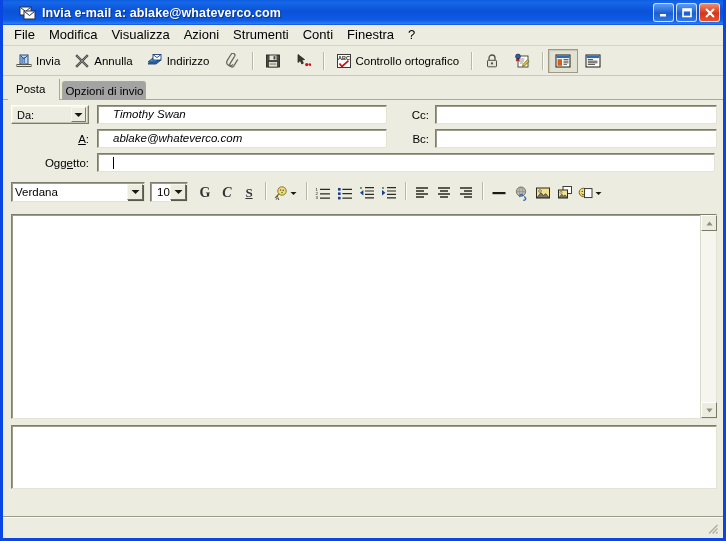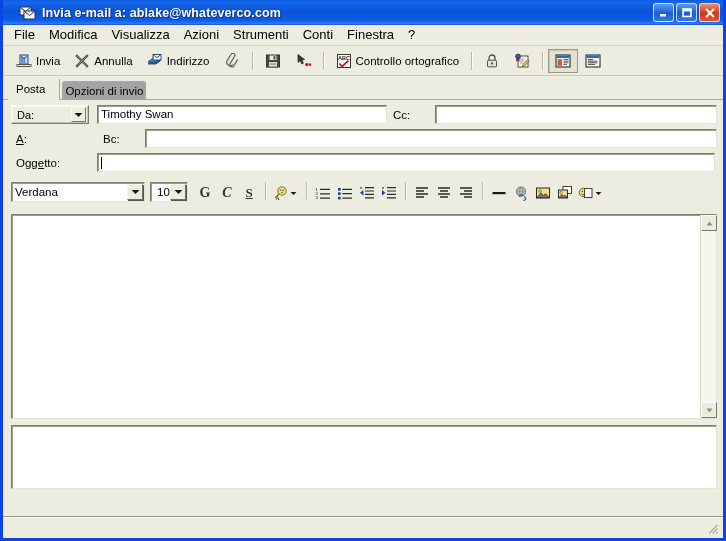--- a/index.html
+++ b/index.html
@@ -112,21 +112,21 @@
     border-radius:0;
     padding:0 14px 0 8px;
     text-align:center;
   }
 
   
   .headers{
     padding:5px 6px 3px 8px;
     background:#ECECE0;
   }
-  .hrow{display:flex;align-items:center;margin-bottom:5px;}
+  .hrow{display:flex;align-items:center;margin-bottom:5px;text-align:right;}
   .combo{
     width:78px;height:19px;box-sizing:border-box;
     background:#ECECE0;
     border:1px solid #FFFFFF;
     border-right-color:#7B7B68;border-bottom-color:#7B7B68;
     box-shadow:inset -1px -1px 0 #C2C2AE, inset 1px 1px 0 #F7F7EC;
     display:flex;align-items:center;justify-content:space-between;
     padding:0 2px 0 5px;font-size:11px;cursor:default;
     margin-right:8px;flex:none;
   }
@@ -141,23 +141,23 @@
     padding-left:5px;box-sizing:border-box;
   }
   .lbl u{text-decoration:underline;}
   .field{
     height:19px;box-sizing:border-box;
     background:#FFFFFF;
     border:1px solid #7E7E6C;
     border-right-color:#E4E4D6;border-bottom-color:#E4E4D6;
     box-shadow:inset 1px 1px 0 #9C9C8A;
     font-size:11.5px;line-height:17px;
-    padding:0 3px;color:#000;
+    padding:0 15px;color:#000;
     overflow:hidden;white-space:nowrap;
-    display:flex;align-items:center;
+    display:flex;align-items:center;font-style:italic;
   }
   .caret{
     display:inline-block;width:1px;height:12px;background:#000;
   }
   .col-left{width:290px;flex:none;}
   .lbl-sm{width:36px;flex:none;font-size:11.5px;margin:0 6px 0 6px;}
   .col-right{flex:1;min-width:0;}
 
   .subj-row .field{flex:1;}
 
@@ -448,20 +448,21 @@
             </svg>
         </span>
       </div>
       <div class="field col-left" placeholder="">Timothy Swan</div>
       <div class="lbl-sm">Cc:</div>
       <div class="field col-right" placeholder=""></div>
     </div>
 
     <div class="hrow">
       <div class="lbl"><u>A</u><span>:</span></div>
+      <div class="field col-left" placeholder="">ablake@whateverco.com</div>
       <div class="lbl-sm">Bc:</div>
       <div class="field col-right" placeholder=""></div>
     </div>
 
     <div class="hrow subj-row">
       <div class="lbl"><span>O</span><u>gge</u><span>tto:</span></div>
       <div class="field" style="margin-right:2px;">
         <span class="caret"></span>
           <span></span>
       </div>

